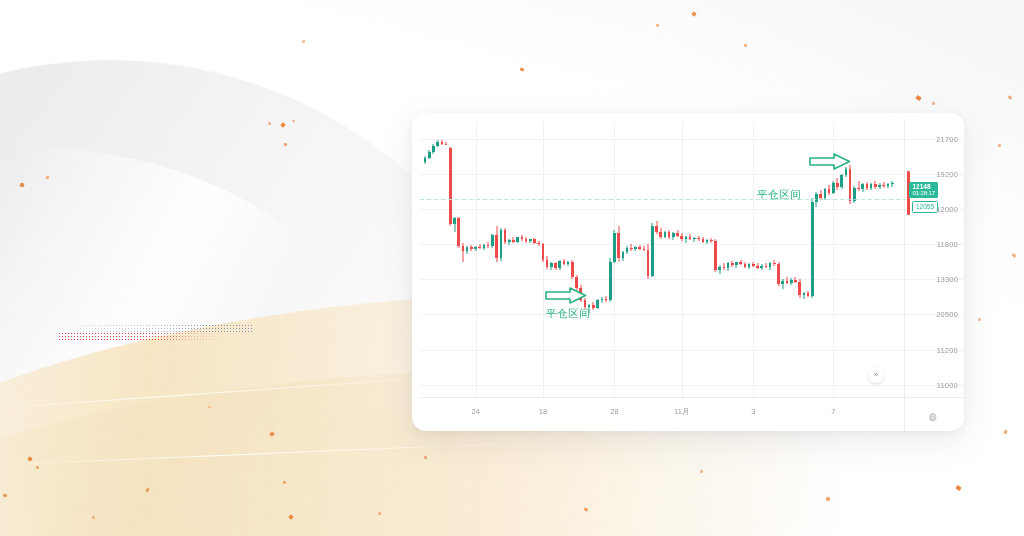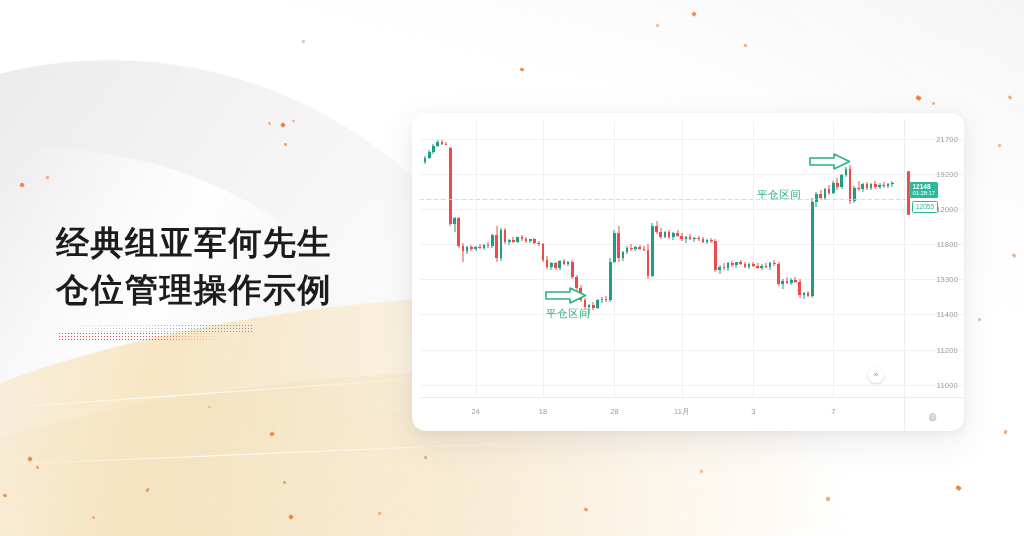--- a/index.html
+++ b/index.html
@@ -239,24 +239,20 @@
       <div class="confetti" style="left: 1004px; top: 430px; width: 3px; height: 4px; opacity: 0.6; transform: rotate(22deg);"></div>
       <div class="confetti" style="left: 978px; top: 318px; width: 3px; height: 3px; opacity: 0.5; transform: rotate(15deg);"></div>
       <div class="confetti" style="left: 1012px; top: 254px; width: 4px; height: 3px; opacity: 0.6; transform: rotate(38deg);"></div>
       <div class="confetti" style="left: 998px; top: 144px; width: 3px; height: 3px; opacity: 0.55; transform: rotate(28deg);"></div>
       <div class="confetti" style="left: 92px; top: 516px; width: 3px; height: 3px; opacity: 0.45; transform: rotate(44deg);"></div>
       <div class="confetti" style="left: 208px; top: 406px; width: 3px; height: 2px; opacity: 0.4; transform: rotate(16deg);"></div>
       <div class="confetti" style="left: 656px; top: 24px; width: 3px; height: 3px; opacity: 0.5; transform: rotate(26deg);"></div>
     </div>
 
 
-  <div id="headline">
-    <div>经典组亚军何先生</div>
-    <div>仓位管理操作示例</div>
-  </div>
 
   <div id="accent-bar">
     <div class="dot-row dot-blue"></div>
     <div class="dot-row dot-red"></div>
   </div>
 
   <div id="chart-card">
     <div id="chart-inner">
       <div id="grid-layer">
           <div class="grid-h" style="top: 25.5796px;"></div>
@@ -728,21 +724,21 @@
         </div>
       <div id="level-layer">
           <div class="level-line" style="top: 86.2293px; left: 8px; width: 486px;"></div>
         </div>
       <div id="ylabel-layer">
           <div class="ylabel" style="top: 25.5796px;">21700</div>
           <div class="ylabel" style="top: 60.7389px;">19200</div>
           <div class="ylabel" style="top: 95.8981px;">12000</div>
           <div class="ylabel" style="top: 131.057px;">11800</div>
           <div class="ylabel" style="top: 166.217px;">13300</div>
-          <div class="ylabel" style="top: 201.376px;">11400</div>
+          <div class="ylabel" style="top: 201.376px;">20500</div>
           <div class="ylabel" style="top: 236.535px;">11200</div>
           <div class="ylabel" style="top: 271.694px;">11000</div>
         </div>
       <div id="xlabel-layer">
           <div class="xlabel" style="left: 63.5548px; top: 294px;">24</div>
           <div class="xlabel" style="left: 130.894px; top: 294px;">18</div>
           <div class="xlabel" style="left: 202.442px; top: 294px;">28</div>
           <div class="xlabel" style="left: 269.781px; top: 294px;">11月</div>
           <div class="xlabel" style="left: 341.329px; top: 294px;">3</div>
           <div class="xlabel" style="left: 421.294px; top: 294px;">7</div>

